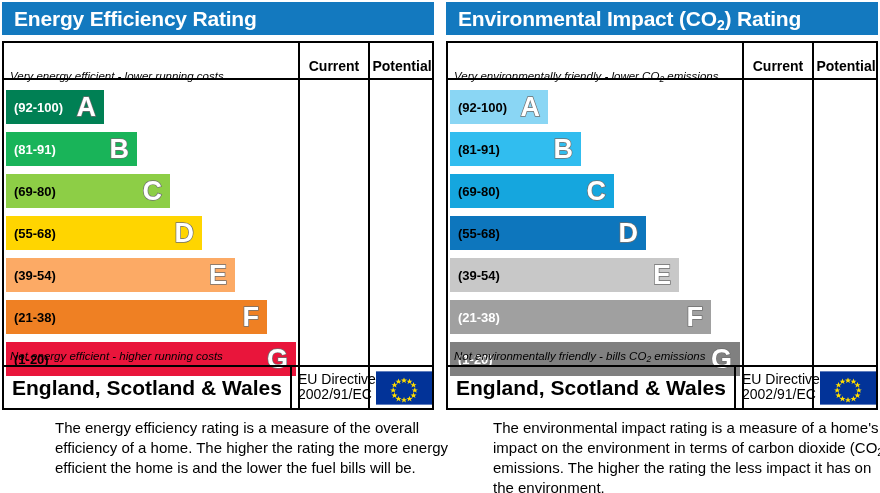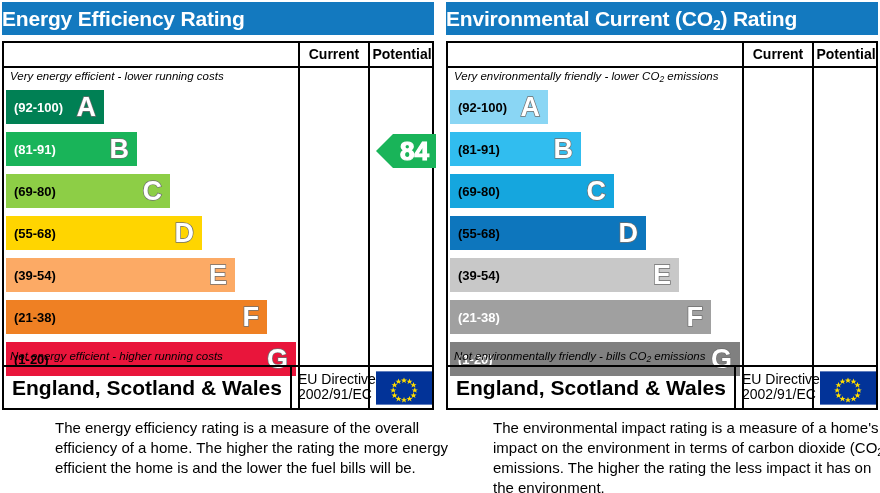--- a/index.html
+++ b/index.html
@@ -7,31 +7,31 @@
   .sheet{position:relative;width:880px;height:493px;}
 
   .panel{position:absolute;top:0;width:436px;height:412px;}
   .panel.left{left:0;}
   .panel.right{left:444px;}
 
   .pnl-title{
     position:absolute;left:2px;top:2px;right:2px;height:33px;
     background:#1379BF;color:#ffffff;
     font-size:21px;font-weight:bold;line-height:33px;
-    box-sizing:border-box;white-space:nowrap;
+    padding-left:12px;box-sizing:border-box;white-space:nowrap;
     letter-spacing:-0.2px;
   }
   .pnl-title sub{font-size:14px;vertical-align:baseline;position:relative;top:4px;}
 
   .grid{
     position:absolute;left:2px;top:41px;right:2px;bottom:2px;
     border:2px solid #000;box-sizing:border-box;background:#fff;
   }
   
-  .hdr-row{position:absolute;left:0;top:0;right:0;height:25px;border-bottom:2px solid #000;box-sizing:border-box;}
+  .hdr-row{position:absolute;left:0;top:12px;right:0;height:25px;border-bottom:2px solid #000;box-sizing:border-box;}
   .hdr-cell{
     position:absolute;top:0;height:23px;line-height:23px;text-align:center;
     font-size:14px;font-weight:bold;color:#000;
   }
   .vline{position:absolute;top:0;bottom:0;width:2px;background:#000;}
 
   
   .bars-area{position:absolute;left:0;top:25px;right:0;bottom:45px;}
   .cap{
     position:absolute;left:6px;font-size:11.5px;font-style:italic;color:#000;
@@ -131,24 +131,20 @@
         <div class="band" style="top:232px;width:261px;background:#ef8023;">
           <span class="rng" style="color:#000000;">(21-38)</span>
           <span class="ltr">F</span>
         </div>
         <div class="band" style="top:274px;width:290px;background:#e9153b;">
           <span class="rng" style="color:#000000;">(1-20)</span>
           <span class="ltr">G</span>
         </div>
 
 
-        <div class="arrow" style="left:372px;top:66px;width:60px;background:#19b459;
-                    clip-path:polygon(0 50%, 17px 0, 100% 0, 100% 100%, 17px 100%);">
-          <span class="num">84</span>
-        </div>
 
         <div class="cap bot">Not energy efficient - higher running costs</div>
       </div>
 
       <div class="foot">
         <div class="foot-title">England, Scotland &amp; Wales</div>
         <div class="vsep" style="left:286px;"></div>
         <div class="eu-text" style="left:294px;">
           <span>EU Directive</span><br>
           <span>2002/91/EC</span>
@@ -172,21 +168,21 @@
             </g>
           </svg>
         </div>
       </div>
 
     </div>
   </div>
 
   <div class="panel right">
 
-    <div class="pnl-title"><span>Environmental Current (CO</span><sub>2</sub><span>) Rating</span></div>
+    <div class="pnl-title"><span>Environmental Impact (CO</span><sub>2</sub><span>) Rating</span></div>
 
     <div class="grid">
 
       <div class="hdr-row">
         <div class="hdr-cell" style="left:296px;width:68px;">Current</div>
         <div class="hdr-cell" style="left:366px;width:64px;">Potential</div>
       </div>
 
       <div class="vline" style="left:294px;"></div>
       <div class="vline" style="left:364px;"></div>

